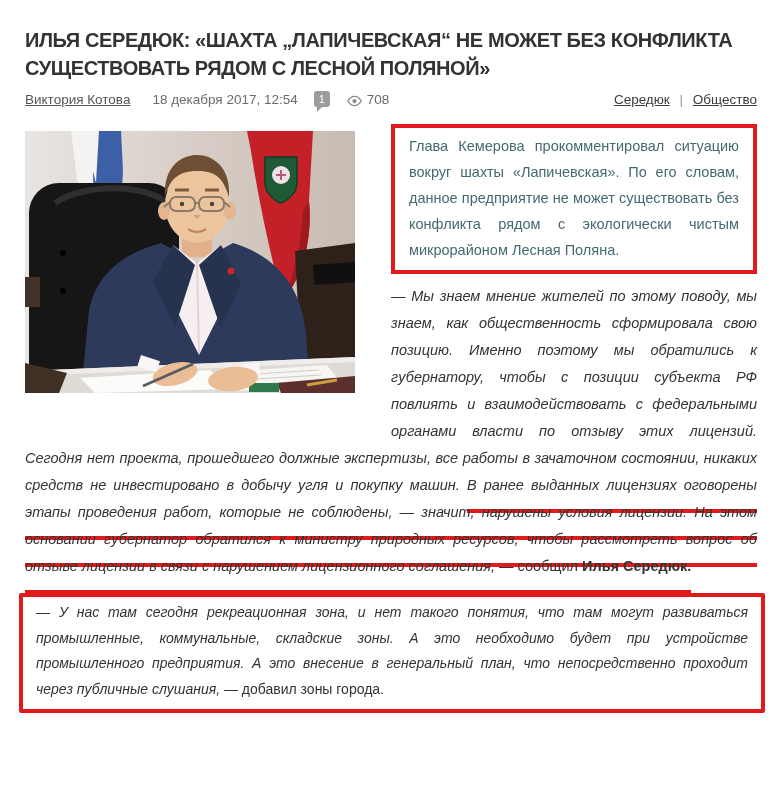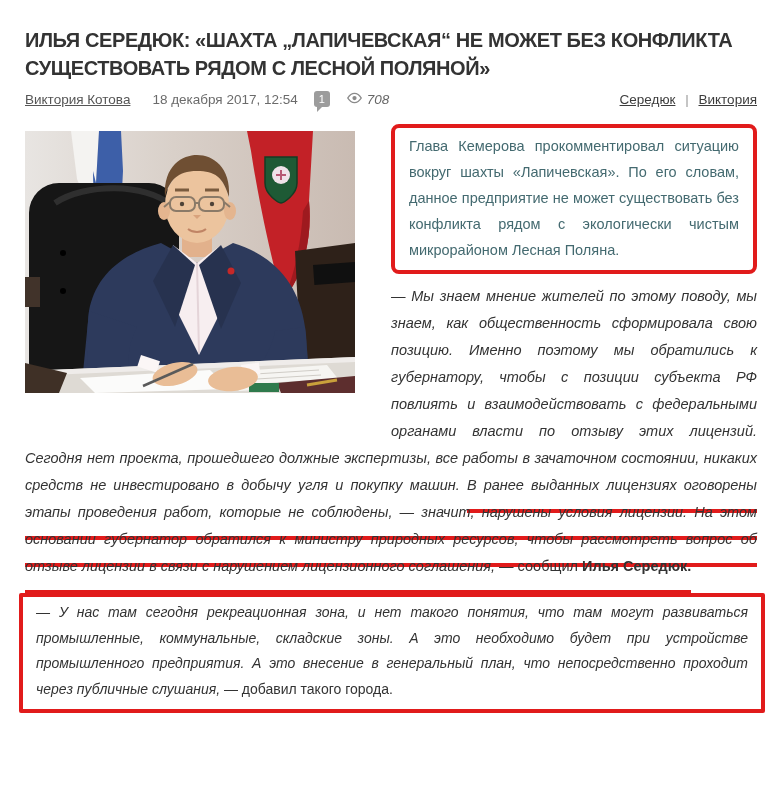--- a/index.html
+++ b/index.html
@@ -15,32 +15,32 @@
   .meta-row{display:flex;justify-content:space-between;align-items:center;
             font-size:13.5px;margin-bottom:17px;}
   .meta-left{display:flex;align-items:center;}
   .author-link{color:#555;text-decoration:underline;margin-right:22px;cursor:pointer;}
   .pub-date{color:#6b6b6b;margin-right:16px;}
   .comments-badge{position:relative;display:inline-block;width:16px;height:16px;
       background:#9c9c9c;border-radius:3px;color:#fff;font-size:11px;line-height:16px;
       text-align:center;margin-right:16px;cursor:pointer;}
   .comments-badge::after{content:"";position:absolute;left:3px;bottom:-5px;
       border:3px solid transparent;border-top-color:#9c9c9c;border-left-color:#9c9c9c;}
-  .views{display:inline-flex;align-items:flex-start;color:#666;font-style:italic;}
+  .views{display:inline-flex;align-items:flex-end;color:#666;}
   .views svg{margin-right:4px;display:block;}
   .meta-right a{color:#3d3d3d;text-decoration:underline;cursor:pointer;}
   .meta-right .sep{color:#999;margin:0 6px;}
 
   
   .article-body{position:relative;}
   figure.photo{float:left;width:330px;height:262px;margin:7px 36px 28px 0;padding:0;}
   figure.photo svg{display:block;}
 
   .lead-box{overflow:hidden;border:4px solid #e11b1b;padding:5px 14px 7px;
-            margin-right:-12px;border-radius:8px;}
+            margin-right:-12px;border-radius:0;}
   .lead-box p{margin:0;font-size:14.5px;line-height:26px;text-align:justify;
               color:#446a70;}
 
   p.body-para{font-size:14.5px;line-height:27px;text-align:justify;margin:9px 0 0;}
   .it{font-style:italic;}
   .red-underline{border-bottom:4px solid #e11b1b;padding-bottom:16px;}
   .speaker{font-weight:700;font-style:normal;}
   .attr{font-style:normal;}
 
   .quote-box{border:4px solid #e11b1b;border-radius:2px;margin:13px -8px 0 -6px;
@@ -68,21 +68,21 @@
         <svg width="17" height="12" viewBox="0 0 24 16">
           <path d="M12 1.5 C6.5 1.5 2.5 8 2.5 8 C2.5 8 6.5 14.5 12 14.5 C17.5 14.5 21.5 8 21.5 8 C21.5 8 17.5 1.5 12 1.5 Z" fill="none" stroke="#8a8a8a" stroke-width="2"></path>
           <circle cx="12" cy="8" r="3" fill="#8a8a8a"></circle>
         </svg>
         <span>708</span>
       </span>
     </div>
     <div class="meta-right">
       <a>Середюк</a>
       <span class="sep">|</span>
-      <a>Виктория</a>
+      <a>Общество</a>
     </div>
   </div>
 
   <div class="article-body">
 
     <figure class="photo">
       <svg width="330" height="262" viewBox="0 0 330 262">
         <defs>
           <linearGradient id="wall" x1="0" y1="0" x2="1" y2="0">
             <stop offset="0" stop-color="#e8e5e2"></stop>
@@ -163,21 +163,21 @@
     </figure>
 
     <div class="lead-box">
       <p>Глава Кемерова прокомментировал ситуацию вокруг шахты «Лапичевская». По его словам, данное предприятие не может существовать без конфликта рядом с экологически чистым микрорайоном Лесная Поляна.</p>
     </div>
 
     <p class="body-para"><span class="it">— Мы знаем мнение жителей по этому поводу, мы знаем, как общественность сформировала свою позицию. Именно поэтому мы обратились к губернатору, чтобы с позиции субъекта РФ повлиять и взаимодействовать с федеральными органами власти по отзыву этих лицензий. Сегодня нет проекта, прошедшего должные экспертизы, все работы в зачаточном состоянии, никаких средств не инвестировано в добычу угля и покупку машин. </span><span class="red-underline"><span class="it">В ранее выданных лицензиях оговорены этапы проведения работ, которые не соблюдены, — значит, нарушены условия лицензии. На этом основании губернатор обратился к министру природных ресурсов, чтобы рассмотреть вопрос об отзыве лицензии в связи с нарушением лицензионного соглашения, —</span><span class="attr"> сообщил </span><span class="speaker">Илья Середюк.</span></span></p>
 
 
     <div class="quote-box">
-      <p><span class="it">— У нас там сегодня рекреационная зона, и нет такого понятия, что там могут развиваться промышленные, коммунальные, складские зоны. А это необходимо будет при устройстве промышленного предприятия. А это внесение в генеральный план, что непосредственно проходит через публичные слушания,</span><span class="attr"> — добавил такого города.</span></p>
+      <p><span class="it">— У нас там сегодня рекреационная зона, и нет такого понятия, что там могут развиваться промышленные, коммунальные, складские зоны. А это необходимо будет при устройстве промышленного предприятия. А это внесение в генеральный план, что непосредственно проходит через публичные слушания,</span><span class="attr"> — добавил зоны города.</span></p>
     </div>
 
   </div>
 
   <p class="photo-caption">Фото: архив А42.RU</p>
   <div class="bottom-divider"></div>
 
 </div>
 
 </body></html>

